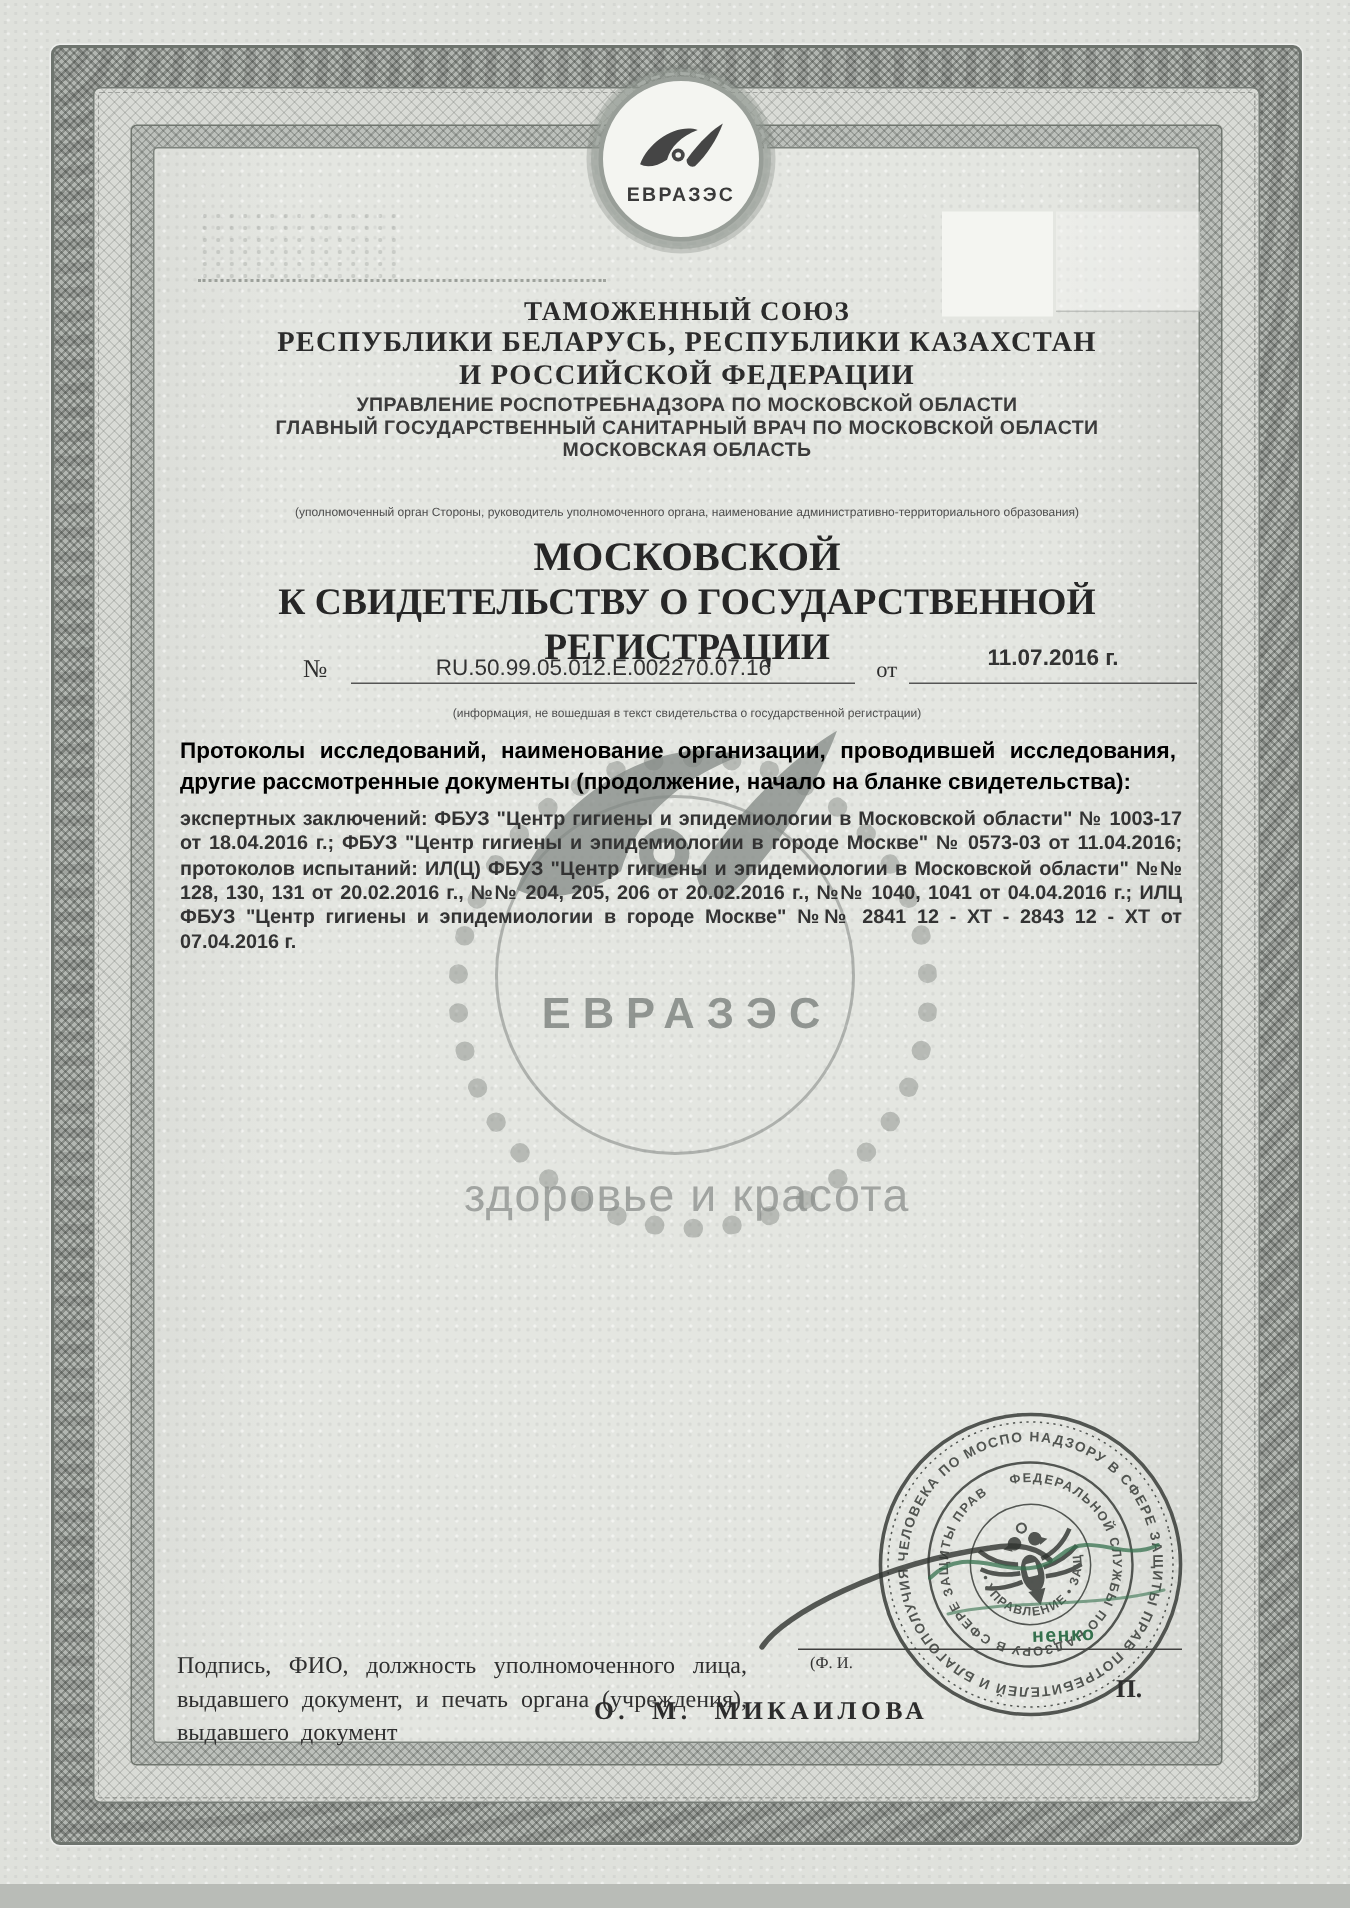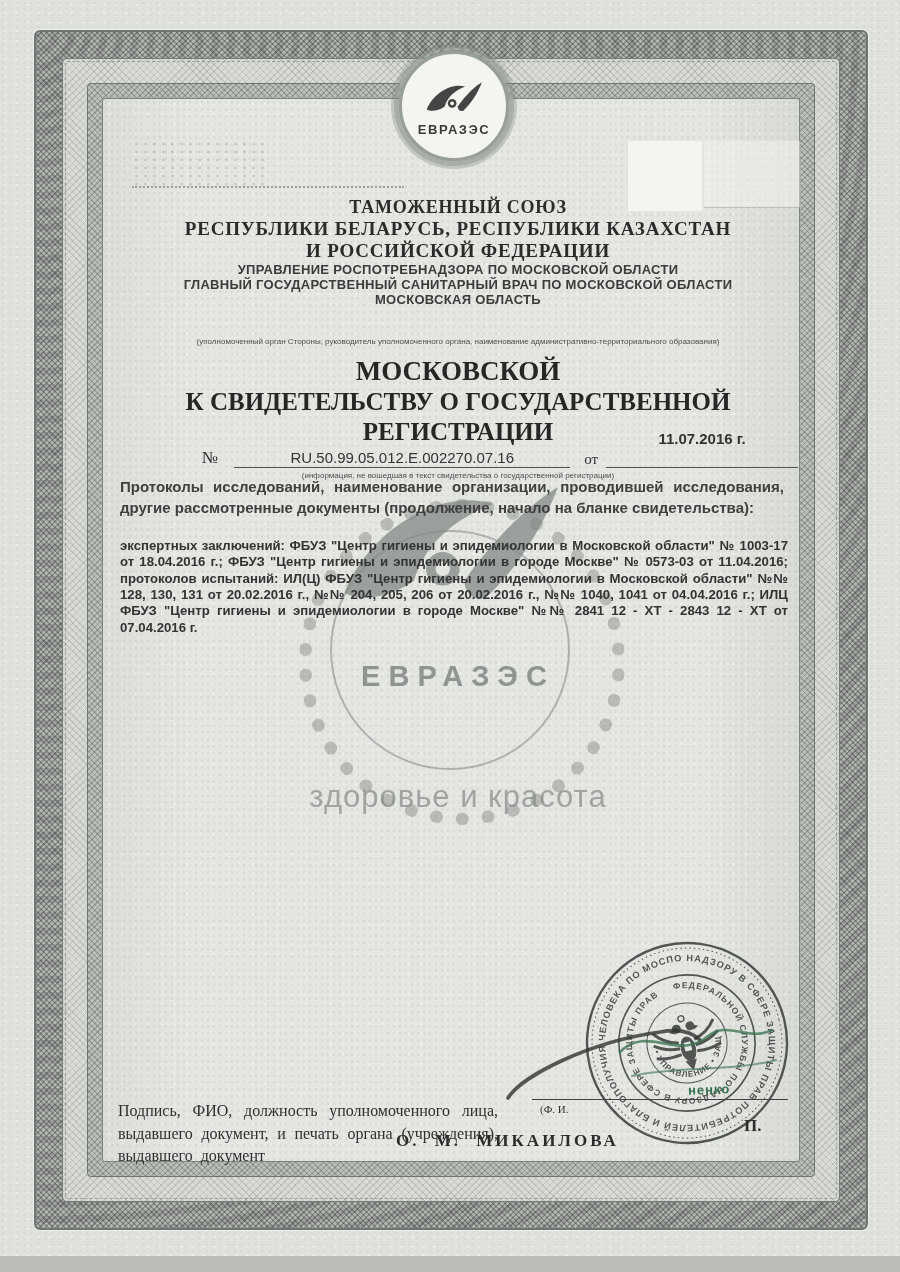--- a/index.html
+++ b/index.html
@@ -72,25 +72,25 @@
   .note-small{top:337px;font-size:8px;color:#4e4e4e;z-index:5;}
   .title1{top:356px;font-size:27px;line-height:30px;font-weight:bold;z-index:5;color:#262626;}
   .title2{top:387px;font-size:25px;line-height:30px;font-weight:bold;z-index:5;color:#262626;}
   
   .numrow{left:118px;top:430px;width:680px;display:flex;align-items:flex-end;z-index:5;}
   .numrow .no{font-size:17px;margin-left:84px;}
   .num-cell{width:336px;margin-left:16px;text-align:center;font-size:15px;font-weight:normal;
     color:#333;border-bottom:1.5px solid #555;padding-bottom:1px;}
   .ot{font-size:15px;margin-left:14px;}
   .date-cell{flex:1;margin-left:8px;text-align:center;font-size:15px;font-weight:bold;color:#333;
-    border-bottom:1.5px solid #555;padding-bottom:20px;}
+    border-bottom:1.5px solid #555;padding-bottom:8px;}
   .note-small2{top:471px;font-size:8px;color:#4e4e4e;z-index:5;}
   
-  .lead{left:120px;top:476px;width:664px;font-size:15px;font-weight:bold;line-height:1.42;
-    text-align:justify;color:#404040;z-index:5;}
+  .lead{left:120px;top:490px;width:664px;font-size:15px;font-weight:bold;line-height:1.42;
+    text-align:justify;color:#000000;z-index:5;}
   .details{left:120px;top:538px;width:668px;font-size:13.2px;font-weight:600;line-height:1.24;
     text-align:justify;color:#333;z-index:5;}
   
   .wm-ring{left:299px;top:499px;width:300px;height:300px;border-radius:50%;z-index:1;
     border:13px dotted rgba(110,116,112,.38);}
   .wm-ring2{left:330px;top:530px;width:236px;height:236px;border-radius:50%;z-index:1;
     border:2px solid rgba(100,106,102,.42);}
   .wm-swirl{left:330px;top:468px;width:240px;height:168px;z-index:1;opacity:.75;}
   .wm-seal-label{top:660px;font-size:29px;font-weight:bold;letter-spacing:8px;
     color:rgba(120,126,122,.78);z-index:2;}

